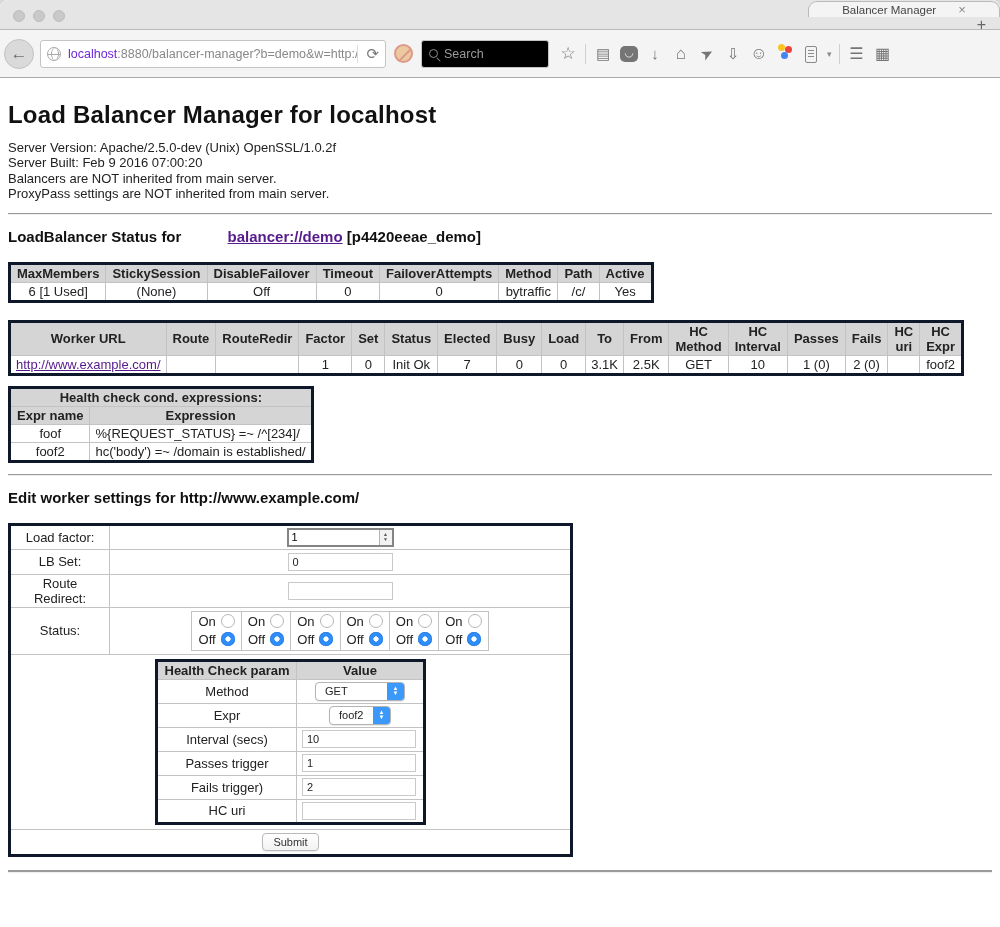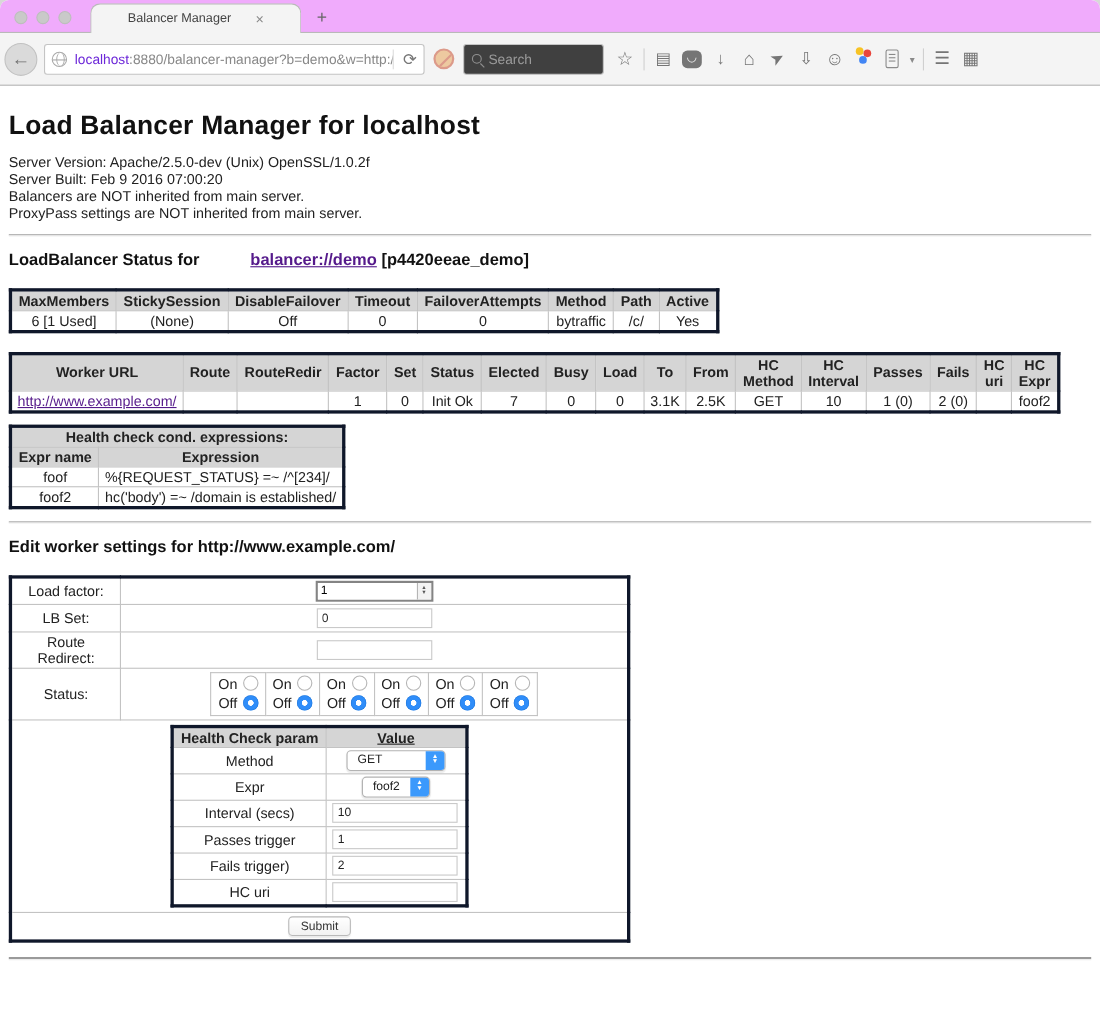--- a/index.html
+++ b/index.html
@@ -4,22 +4,22 @@
 <style>
   * { box-sizing: border-box; }
   html,body { margin:0; padding:0; background:#d8d8d8; }
   .window {
     width:1000px; height:927px; margin:0 auto; background:#fff;
     font-family:"Liberation Sans", sans-serif; color:#222;
     border-radius:8px 8px 0 0; overflow:hidden; position:relative;
   }
   
   .tabbar {
-    height:30px; background:#f0abfc; position:relative;
-    border-bottom:1px solid #b9b9b9; display:flex; align-items:flex-end;
+    height:30px; background:#e5e5e5; position:relative;
+    border-bottom:1px solid #b9b9b9; display:flex; align-items:flex-end;flex-direction:column;
   }
   .traffic { position:absolute; top:10px; left:13px; display:flex; gap:8px; }
   .traffic span { width:12px; height:12px; border-radius:50%; background:#c9c9c9; border:1px solid #bdbdbd; }
   .tab {
     margin-left:82px; width:192px; height:27px; background:#f4f4f4;
     border:1px solid #b9b9b9; border-bottom:none; border-radius:9px 9px 0 0;
     display:flex; align-items:center; justify-content:center; gap:8px;
     font-size:11.5px; color:#444; position:relative; top:1px;
   }
   .tab-close { color:#8a8a8a; font-size:13px; margin-left:14px; cursor:default; }
@@ -39,21 +39,21 @@
   }
   .globe { width:14px; height:14px; border-radius:50%; border:1.5px solid #a9a9a9; position:relative; margin-right:7px; flex:none; }
   .globe:before { content:""; position:absolute; left:0; right:0; top:50%; border-top:1px solid #a9a9a9; }
   .globe:after { content:""; position:absolute; left:50%; top:0; bottom:0; width:6px; margin-left:-3px; border:1px solid #a9a9a9; border-radius:50%; border-top:none; border-bottom:none; }
   .url-host { color:#6d28d9; }
   .url-rest { color:#888; overflow:hidden; text-overflow:clip; }
   .reload { margin-left:auto; color:#777; font-size:15px; border-left:1px solid #ddd; padding-left:8px; }
   .blockicon { width:19px; height:19px; border-radius:50%; border:2px solid #dc9a8a; background:#edc9a0; position:relative; overflow:hidden; flex:none; margin:0 2px; }
   .blockicon:before { content:""; position:absolute; left:-3px; top:7px; width:26px; border-top:2.5px solid #dc9a8a; transform:rotate(-45deg); }
   .searchbar {
-    flex:0 0 128px; height:28px; background:#404040; border:1px solid #c4c4c4; border-radius:3px;
+    flex:0 0 128px; height:28px; background:#000000; border:1px solid #c4c4c4; border-radius:3px;
     display:flex; align-items:center; padding:0 7px; gap:6px; color:#9a9a9a; font-size:12.5px;
   }
   .mag { width:9px; height:9px; border:1.7px solid #8f8f8f; border-radius:50%; position:relative; flex:none; }
   .mag:after { content:""; position:absolute; width:5px; border-top:1.7px solid #8f8f8f; transform:rotate(45deg); left:6px; top:9px; }
   .tb-icons { display:flex; align-items:center; gap:0; color:#757575; }
   .tb-icon { width:26px; text-align:center; font-size:15px; line-height:26px; }
   .dots { display:inline-block; width:16px; height:16px; position:relative; }
   .dots i { position:absolute; width:7px; height:7px; border-radius:50%; }
   .dots i:nth-child(1){ background:#f7c325; left:1px; top:1px; }
   .dots i:nth-child(2){ background:#e8453c; right:1px; top:3px; }
@@ -96,21 +96,21 @@
     appearance:none; -webkit-appearance:none; width:14px; height:14px; border-radius:50%;
     border:1px solid #b5b5b5; background:#fff; vertical-align:middle; margin:0 0 2px 5px;
   }
   input.radio:checked {
     border:none; background:radial-gradient(circle, #fff 0 2.4px, #2f8df9 2.8px 100%);
     box-shadow:0 0 0 0.5px #1d74d8 inset;
   }
   .hc-table { margin:3px auto; }
   .hc-table td { height:24px; }
   .hc-label { width:140px; }
-  .hc-value { width:128px;text-decoration:underline; }
+  .hc-value { width:128px; }
   .hc-table input.txt { width:114px; }
   .selectbox {
     display:inline-flex; align-items:center; height:19px; background:#fff;
     border:1px solid #b3b3b3; border-radius:4px; font-size:11px; color:#222;
     padding-left:9px; vertical-align:middle; box-shadow:0 1px 1px rgba(0,0,0,0.08);
   }
   .selectbox .sel-label { padding-right:8px; }
   .sel-cap {
     width:17px; align-self:stretch; background:#3b99fc; border-radius:0 3px 3px 0;
     display:flex; flex-direction:column; align-items:center; justify-content:center;

